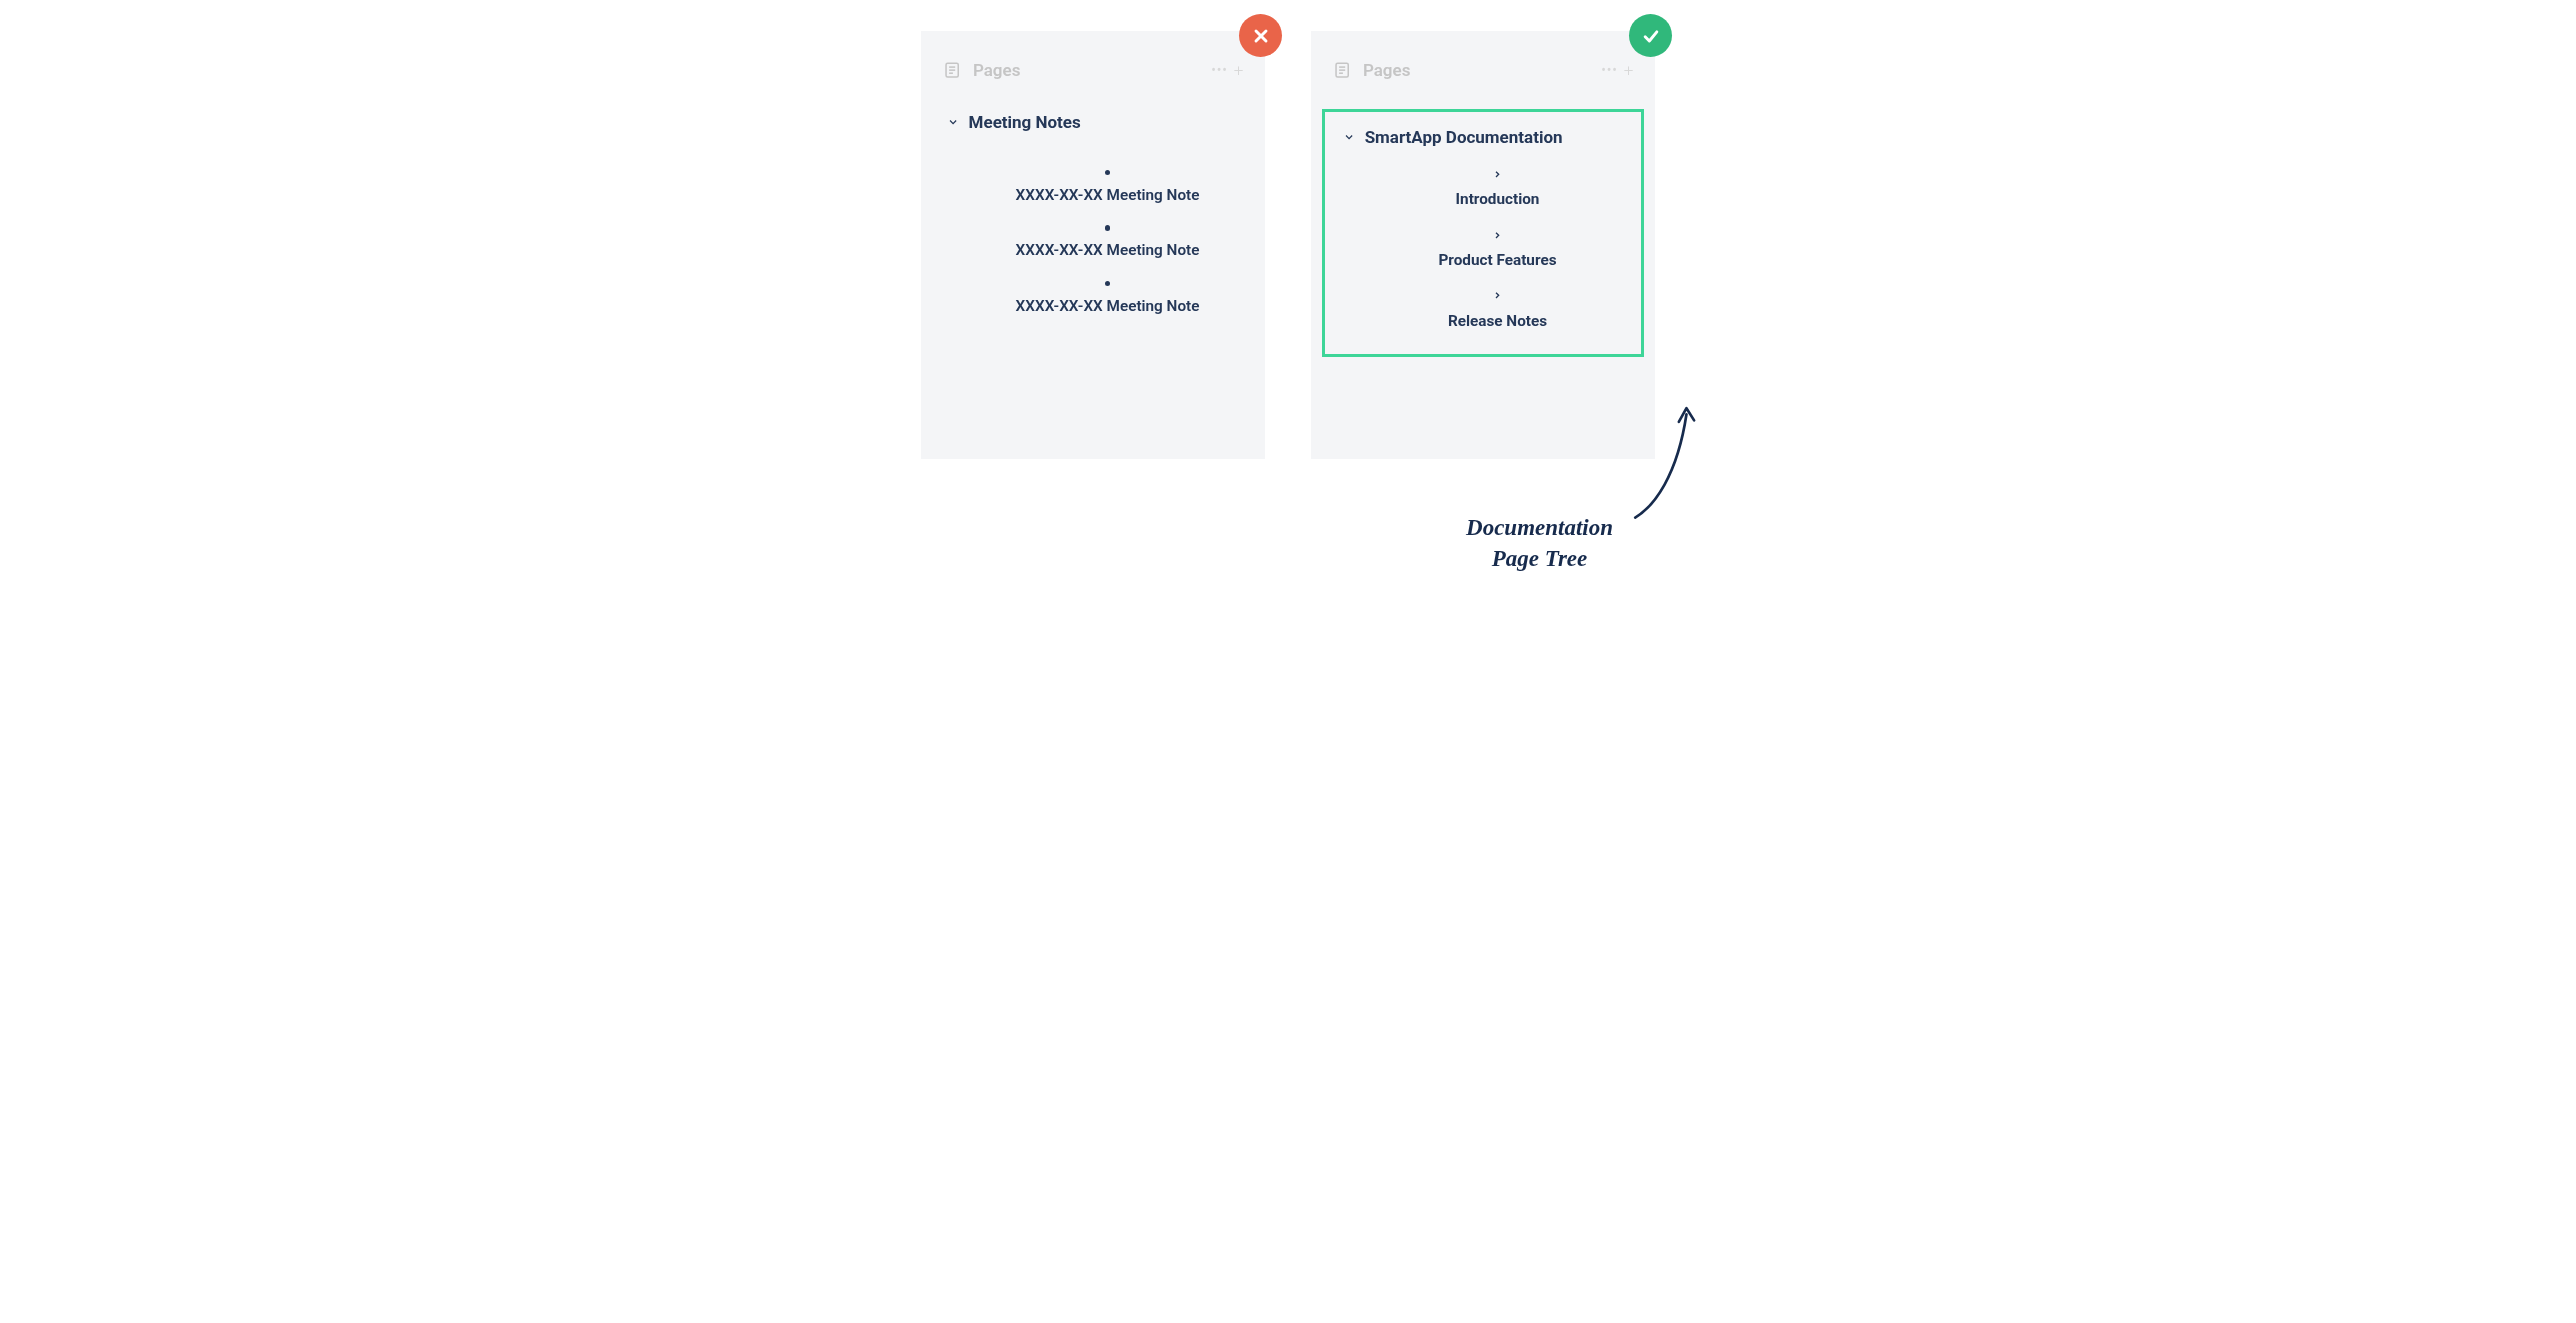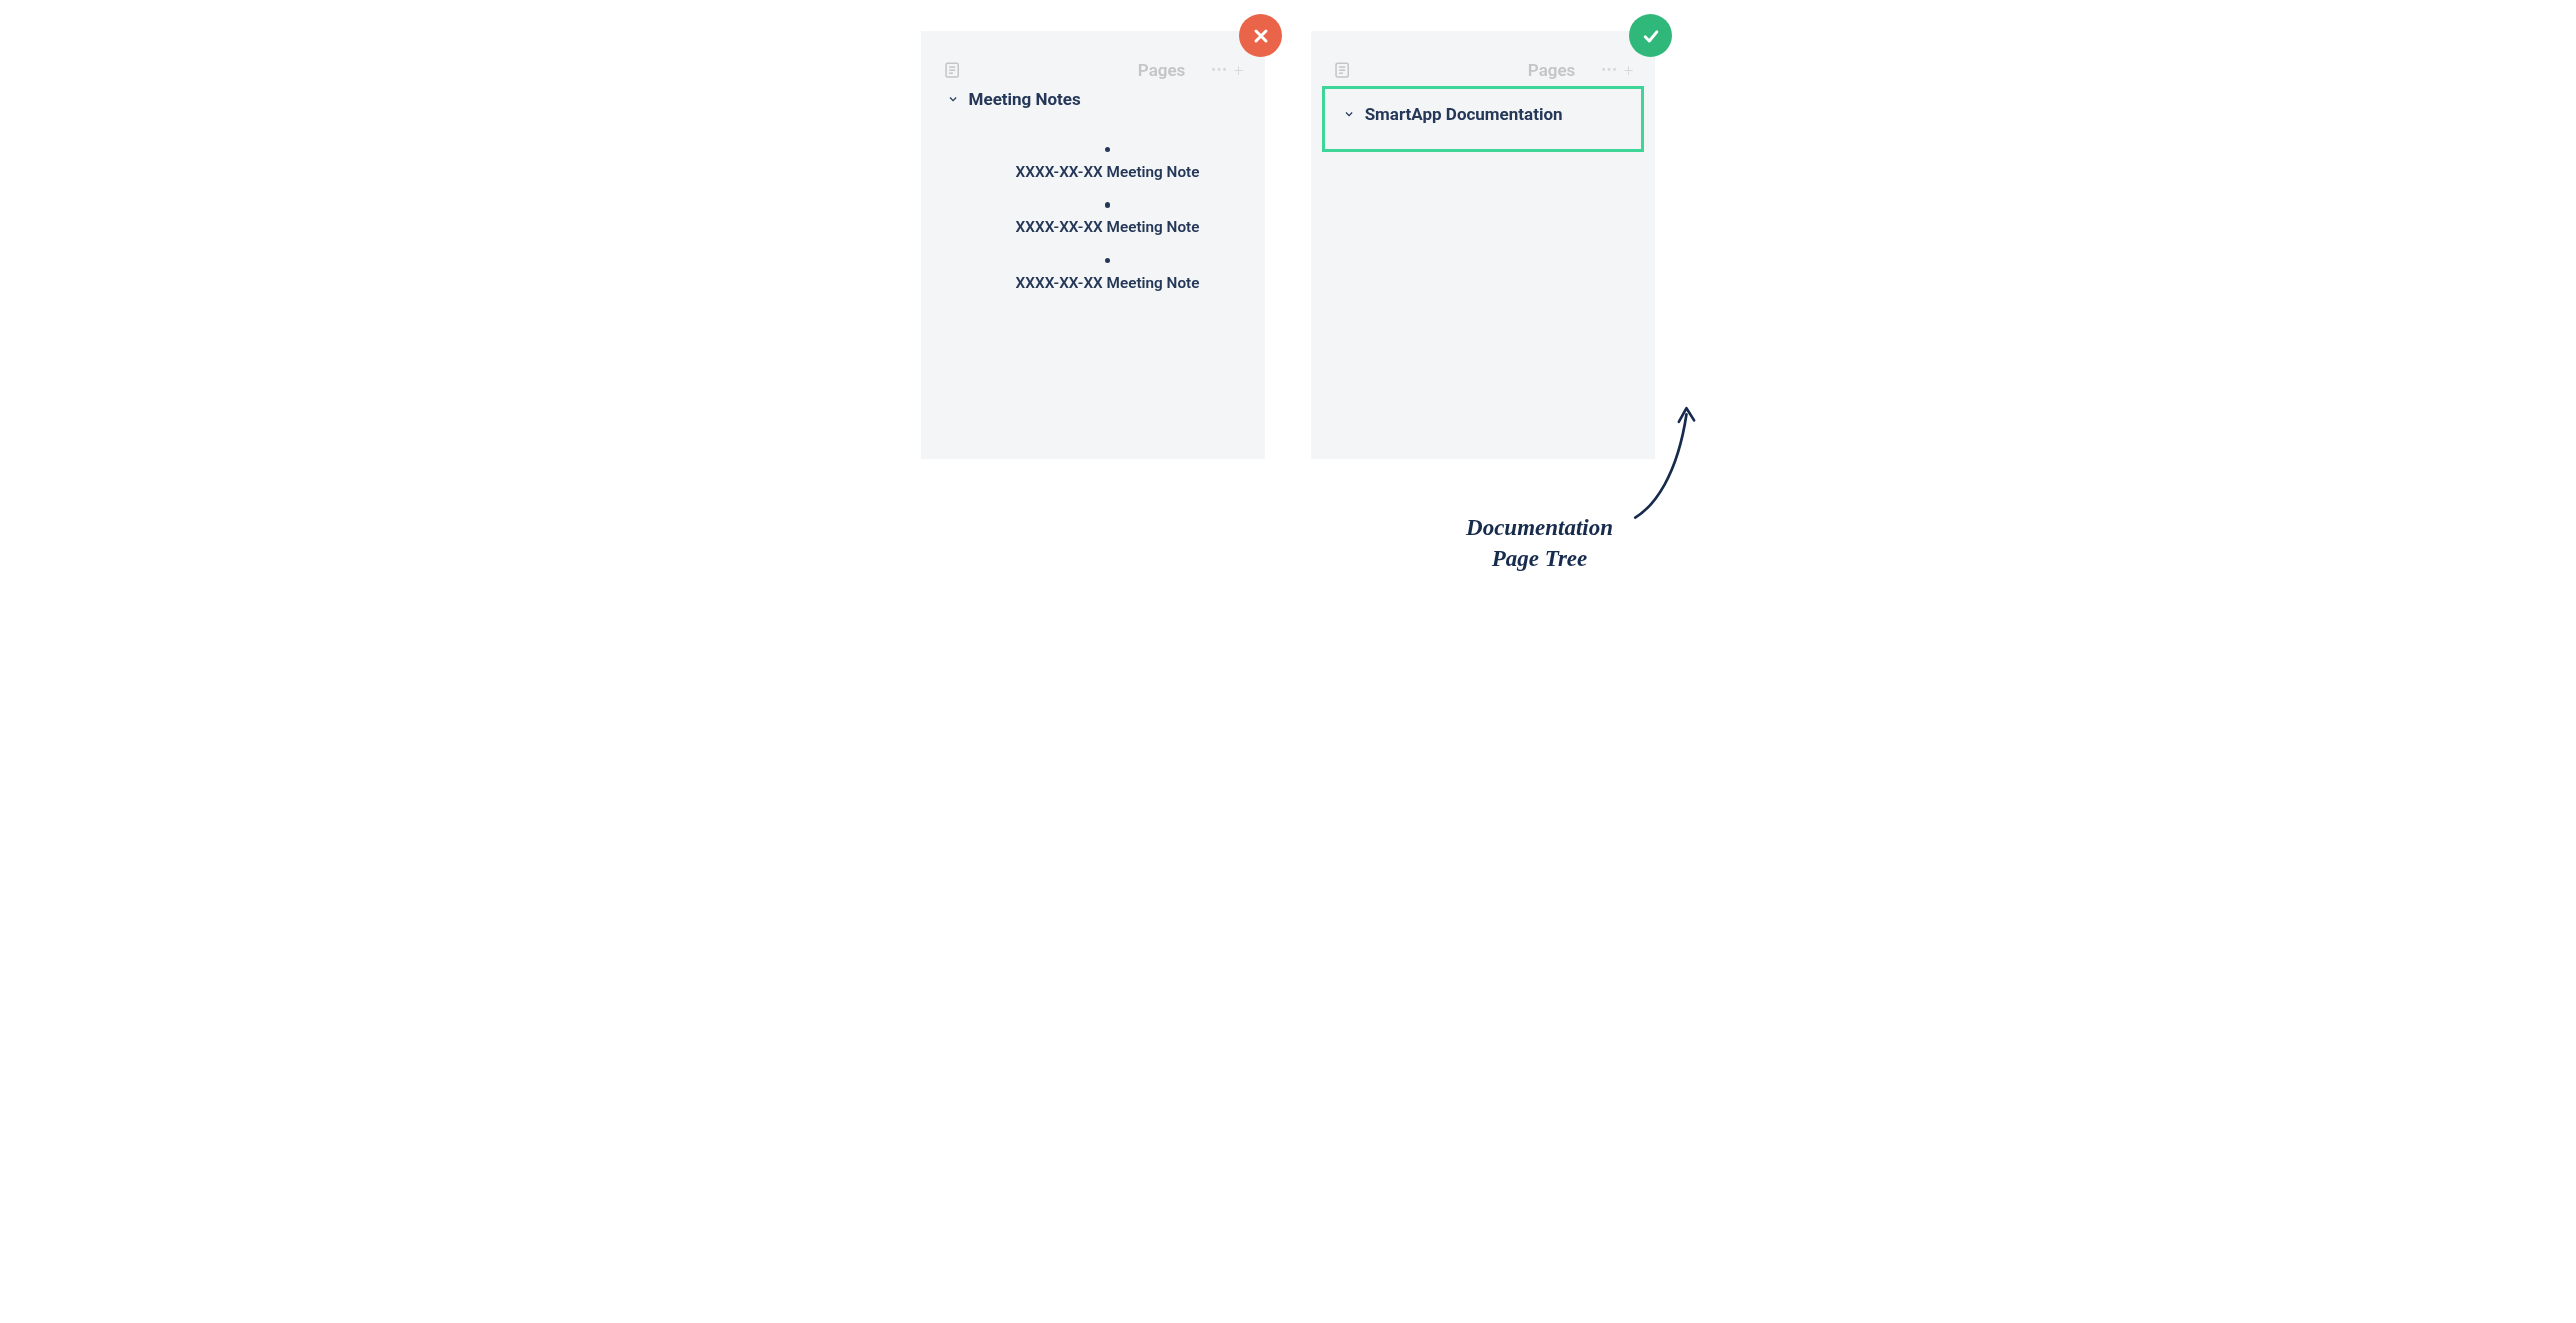--- a/index.html
+++ b/index.html
@@ -50,23 +50,23 @@
     .badge-good {
       background: #30b87b;
     }
     .badge svg {
       width: 20px;
       height: 20px;
     }
     .panel-header {
       display: flex;
       align-items: center;
-      gap: 26px;
+      gap: 12px;
+      margin-bottom: 23px;
       padding: 6.1px 4.6px;
-      text-align: right;
     }
     .pages-icon {
       width: 18.3px;
       height: 18.3px;
       flex-shrink: 0;
     }
     .pages-label {
       font-size: 17px;
       font-weight: 600;
       color: #c5c5c5;
@@ -237,20 +237,40 @@
           <span class="plus-icon">+</span>
         </div>
       </div>
       <div class="highlight-box">
         <div class="tree-root" style="margin-bottom:7.6px;align-items:center;">
           <svg class="chevron-down-icon" viewBox="0 0 24 24" fill="none" stroke="#253858" stroke-width="2.5">
             <polyline points="6 9 12 15 18 9"></polyline>
           </svg>
           <span class="tree-root-label">SmartApp Documentation</span>
         </div>
+        <div class="tree-children">
+          <div class="tree-item tree-item-chevron" style="padding-left:9.2px;">
+            <svg class="chevron-right-icon" viewBox="0 0 24 24" fill="none" stroke="#253858" stroke-width="3">
+              <polyline points="9 6 15 12 9 18"></polyline>
+            </svg>
+            <span class="tree-item-label">Introduction</span>
+          </div>
+          <div class="tree-item tree-item-chevron" style="padding-left:9.2px;">
+            <svg class="chevron-right-icon" viewBox="0 0 24 24" fill="none" stroke="#253858" stroke-width="3">
+              <polyline points="9 6 15 12 9 18"></polyline>
+            </svg>
+            <span class="tree-item-label">Product Features</span>
+          </div>
+          <div class="tree-item tree-item-chevron" style="padding-left:9.2px;">
+            <svg class="chevron-right-icon" viewBox="0 0 24 24" fill="none" stroke="#253858" stroke-width="3">
+              <polyline points="9 6 15 12 9 18"></polyline>
+            </svg>
+            <span class="tree-item-label">Release Notes</span>
+          </div>
+        </div>
       </div>
     </div>
   </div>
 
   <div class="annotation-wrapper">
     <svg class="arrow-svg" viewBox="0 0 120 170" fill="none" stroke="#172b4d" stroke-width="3.5" stroke-linecap="round" stroke-linejoin="round">
       <path d="M 25 155 C 50 140, 80 100, 92 20"></path>
       <path d="M 82 30 L 92 12 L 102 28"></path>
     </svg>
     <div class="annotation-text">Documentation Page Tree</div>

